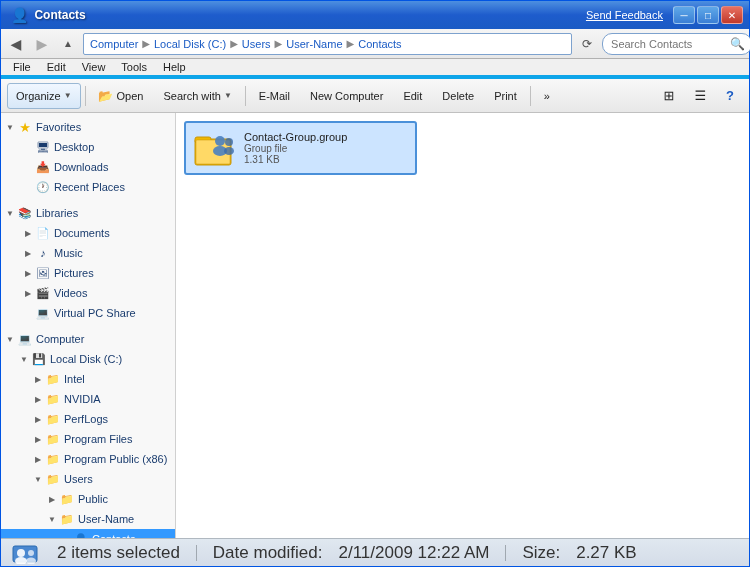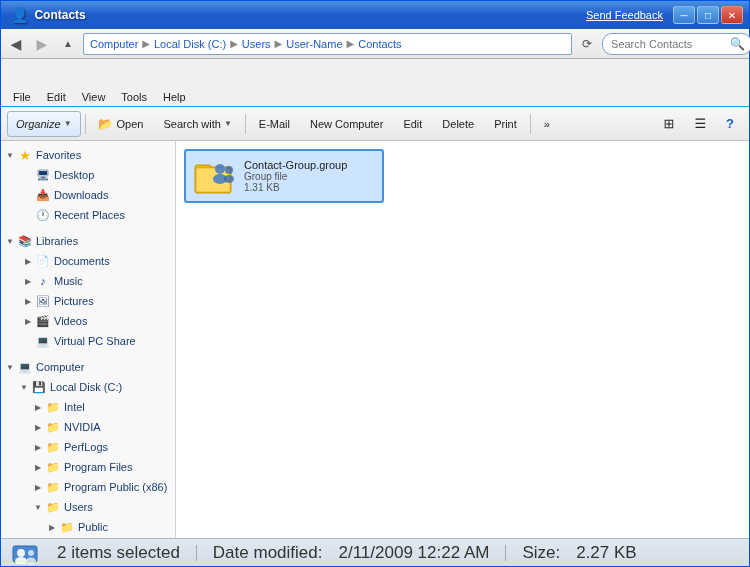--- a/index.html
+++ b/index.html
@@ -133,27 +133,26 @@
       font-size: 12px;
       color: #555;
       cursor: pointer;
       z-index: 1;
     }
 
     
     .menu-bar {
       height: 20px;
       background: #f0f0f0;
-      border-bottom: 1px solid #0ea5e9;
+      border-bottom: 4px solid #0ea5e9;
       display: flex;
       align-items: center;
       padding: 0 4px;
       gap: 0;
       flex-shrink: 0;
-      margin-top: 28px;
     }
     .menu-item {
       padding: 2px 8px;
       cursor: pointer;
       border-radius: 2px;
       font-size: 11px;
       color: #222;
     }
 
     
@@ -174,21 +173,21 @@
       border-radius: 3px;
       background: transparent;
       cursor: pointer;
       font-size: 11px;
       color: #222;
       display: flex;
       align-items: center;
       gap: 3px;
       white-space: nowrap;
     }
-    .toolbar-btn.organize { background: linear-gradient(to bottom, #f0f7ff, #d8e8f8); border: 1px solid #9ab8d4; font-style: italic; }
+    .toolbar-btn.organize { background: linear-gradient(to bottom, #f0f7ff, #d8e8f8); border: 1px solid #9ab8d4; }
     .toolbar-sep { width: 1px; height: 20px; background: #c0c0c0; margin: 0 2px; }
     .dropdown-arrow { font-size: 8px; color: #555; }
 
     
     .main-area {
       flex: 1;
       display: flex;
       overflow: hidden;
       background: white;
     }
@@ -538,21 +537,21 @@
         <span class="tree-icon" style="font-size:11px;">👤</span>
         <span class="tree-label">Contacts</span>
       </div>
 
     </div>
 
     <div class="content-area">
       <div class="content-scroll">
 
 
-        <div class="file-item selected" style="flex-direction:column; align-items:flex-start; width:200px; height:auto; padding:4px 8px;">
+        <div class="file-item selected" style="flex-direction:column; align-items:flex-start; width:233px; height:auto; padding:4px 8px;">
           <div style="display:flex; align-items:center; gap:8px;">
             <div class="file-icon" style="width:42px; height:42px;">
 
               <svg width="42" height="38" viewBox="0 0 42 38">
                 <rect x="1" y="10" width="36" height="26" rx="2" fill="#f0b800" stroke="#c8960a" stroke-width="1"></rect>
                 <rect x="1" y="8" width="16" height="6" rx="2" fill="#f0b800" stroke="#c8960a" stroke-width="1"></rect>
                 <rect x="2" y="11" width="34" height="24" rx="1" fill="#ffd966" stroke="#c8960a" stroke-width="0.5"></rect>
 
                 <circle cx="26" cy="12" r="5" fill="#4a7fc0" opacity="0.9"></circle>
                 <ellipse cx="26" cy="22" rx="7" ry="5" fill="#4a7fc0" opacity="0.9"></ellipse>

